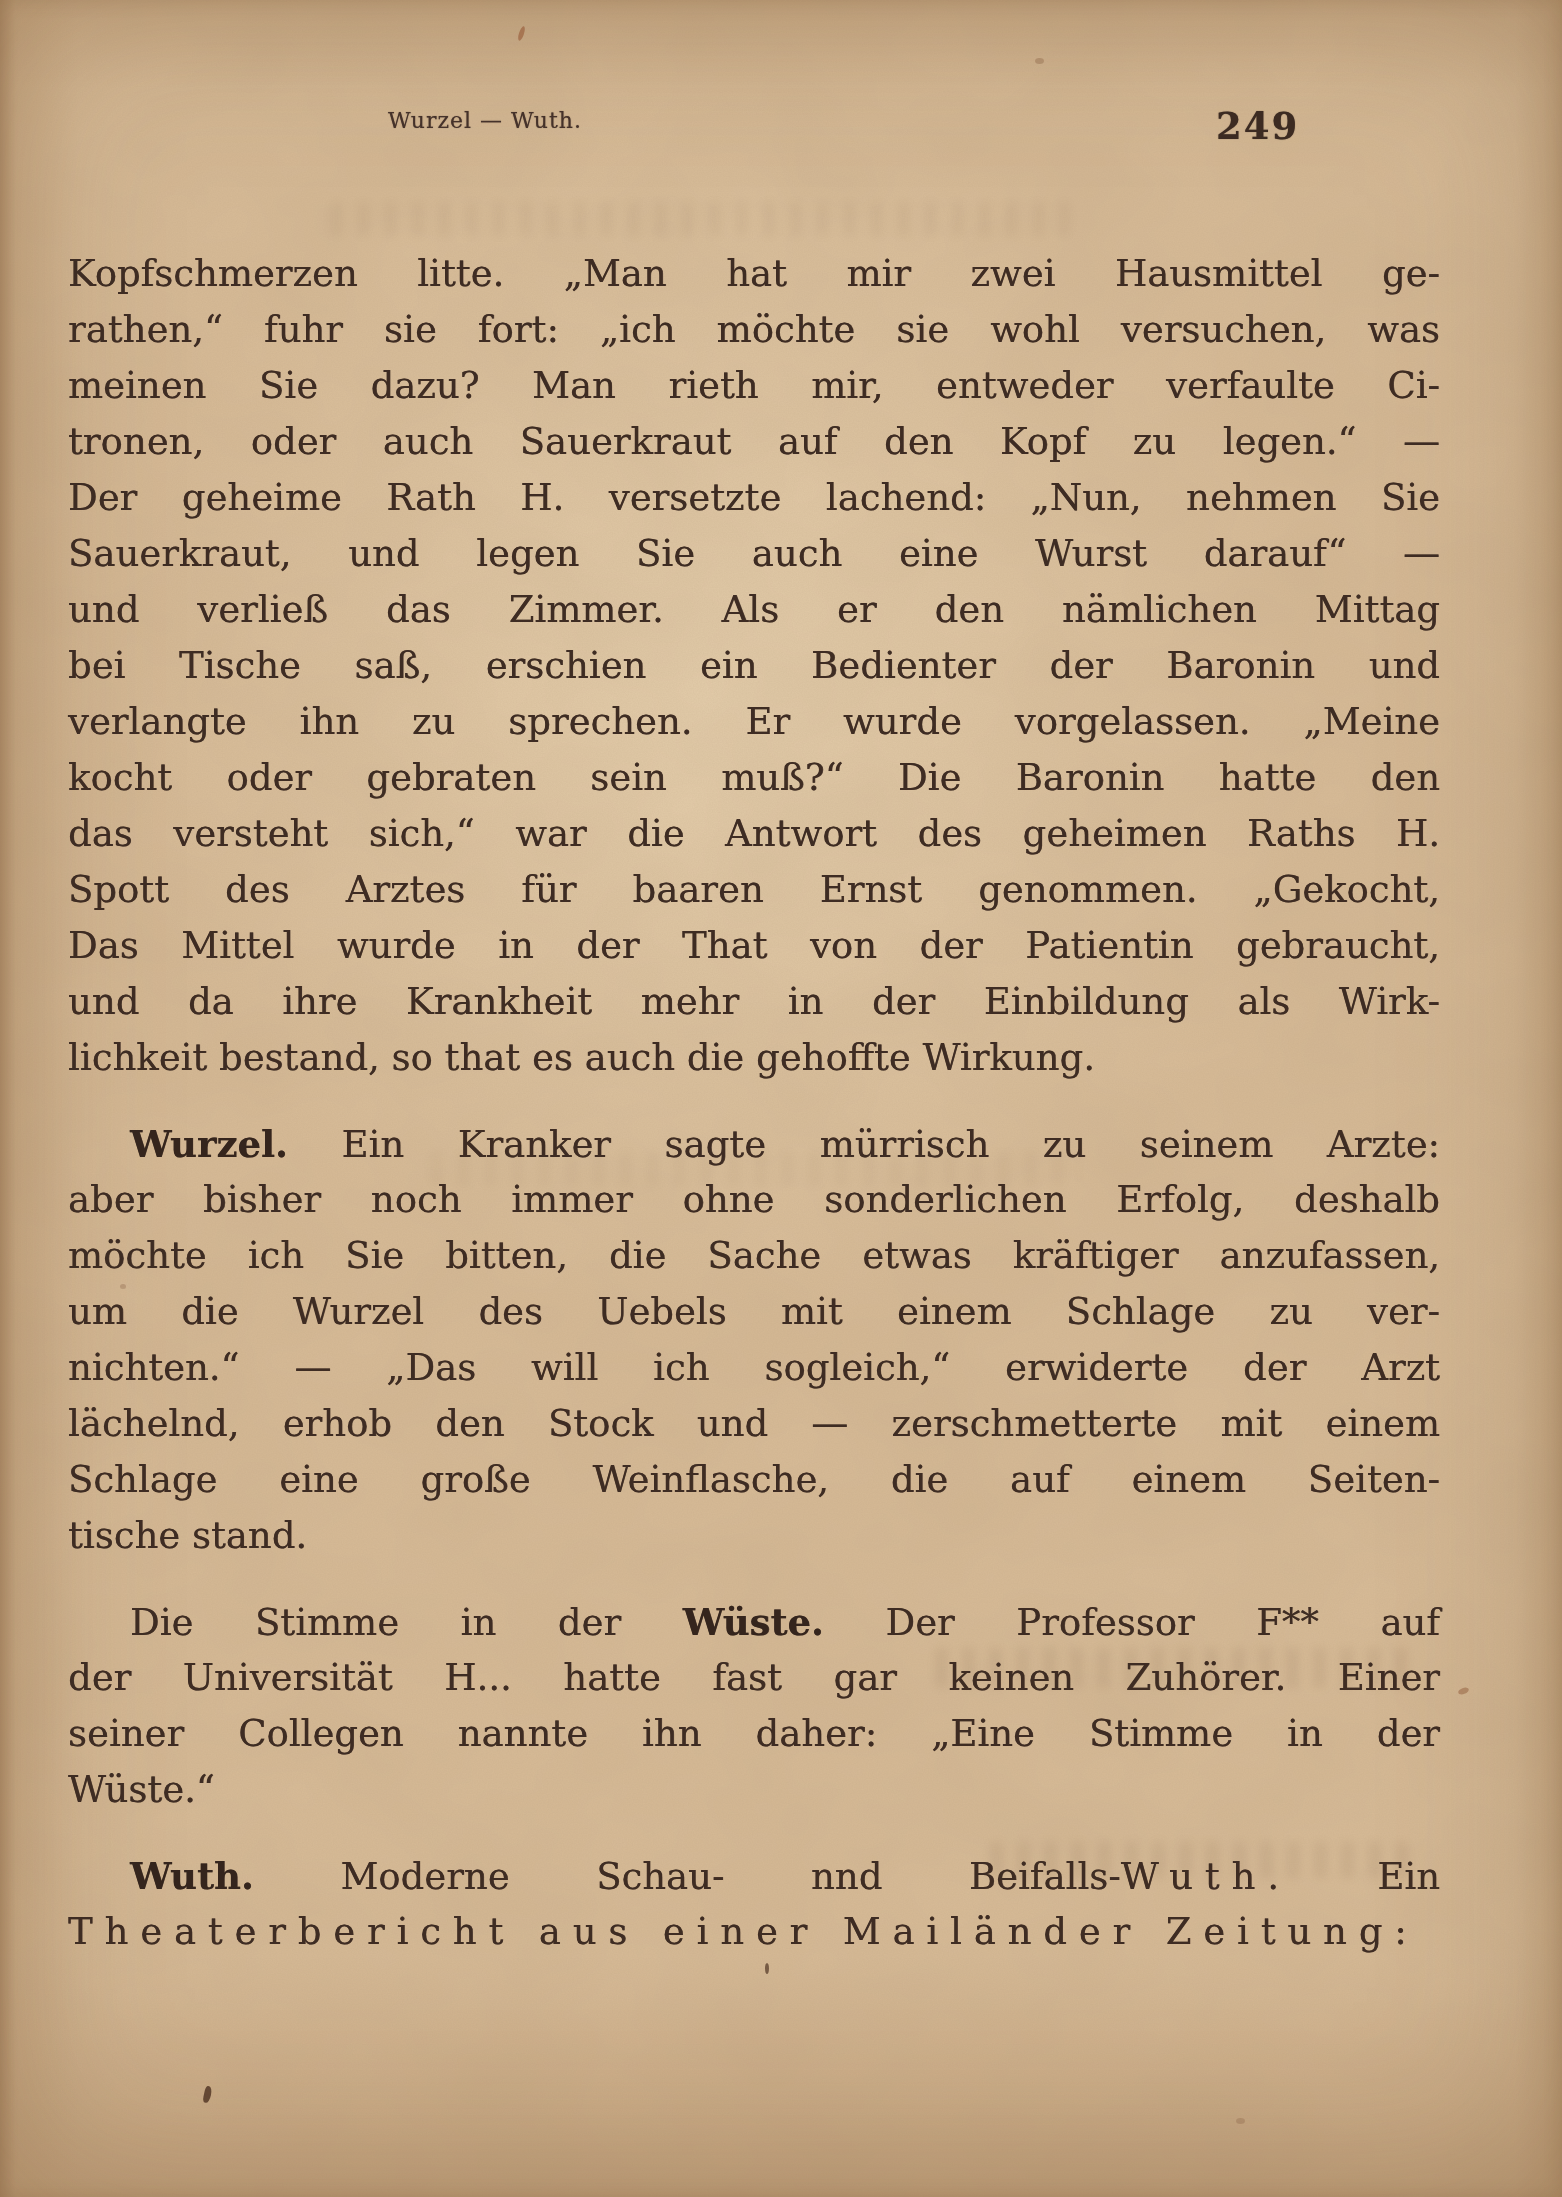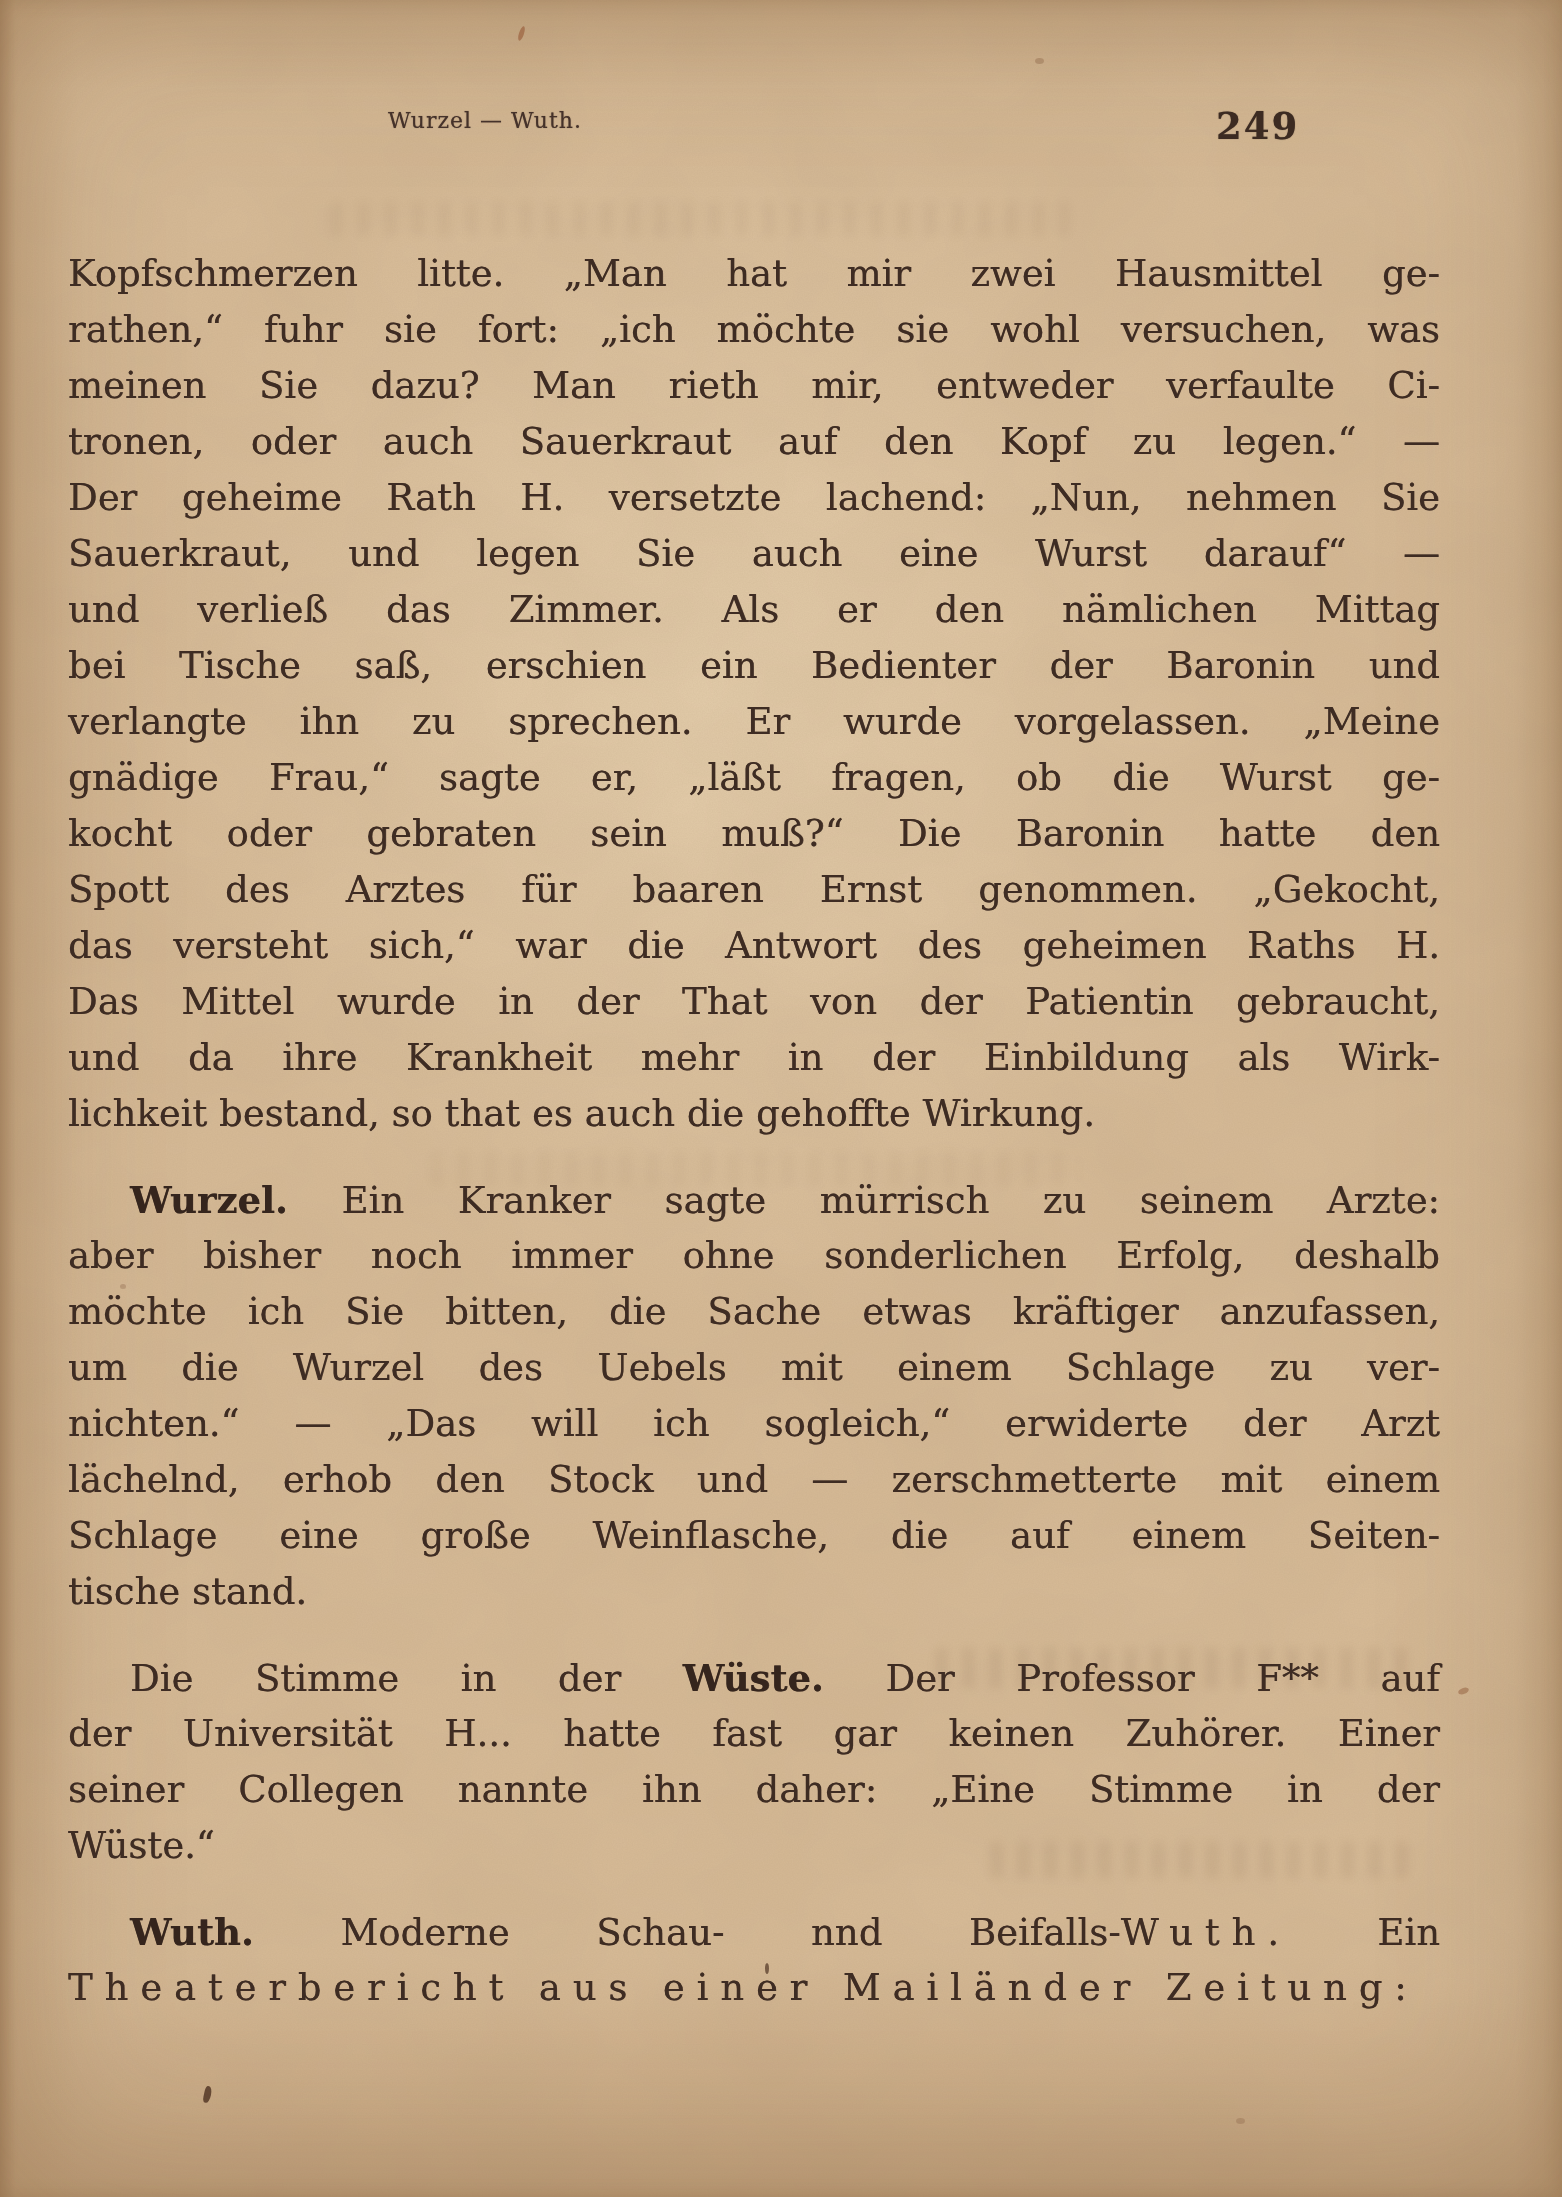--- a/index.html
+++ b/index.html
@@ -97,24 +97,23 @@
     <p class="para">
       <span class="line" style="display:block">Kopfschmerzen litte. „Man hat mir zwei Hausmittel ge-</span>
       <span class="line" style="display:block">rathen,“ fuhr sie fort: „ich möchte sie wohl versuchen, was</span>
       <span class="line" style="display:block">meinen Sie dazu? Man rieth mir, entweder verfaulte Ci-</span>
       <span class="line" style="display:block">tronen, oder auch Sauerkraut auf den Kopf zu legen.“ —</span>
       <span class="line" style="display:block">Der geheime Rath H. versetzte lachend: „Nun, nehmen Sie</span>
       <span class="line" style="display:block">Sauerkraut, und legen Sie auch eine Wurst darauf“ —</span>
       <span class="line" style="display:block">und verließ das Zimmer. Als er den nämlichen Mittag</span>
       <span class="line" style="display:block">bei Tische saß, erschien ein Bedienter der Baronin und</span>
       <span class="line" style="display:block">verlangte ihn zu sprechen. Er wurde vorgelassen. „Meine</span>
-      <span class="line" style="display:block">gnädige Frau,“ sagte er, „läßt fragen, ob die Wurst ge-</span>
       <span class="line" style="display:block">kocht oder gebraten sein muß?“ Die Baronin hatte den</span>
+      <span class="line" style="display:block">das versteht sich,“ war die Antwort des geheimen Raths H.</span>
       <span class="line" style="display:block">Spott des Arztes für baaren Ernst genommen. „Gekocht,</span>
-      <span class="line" style="display:block">das versteht sich,“ war die Antwort des geheimen Raths H.</span>
       <span class="line" style="display:block">Das Mittel wurde in der That von der Patientin gebraucht,</span>
       <span class="line" style="display:block">und da ihre Krankheit mehr in der Einbildung als Wirk-</span>
       <span class="line endp" style="display:block">lichkeit bestand, so that es auch die gehoffte Wirkung.</span>
     </p>
 
     <p class="para">
       <span class="line indent" style="display:block">
         <span class="head">Wurzel.</span>
         <span>Ein Kranker sagte mürrisch zu seinem Arzte:</span>
       </span>

